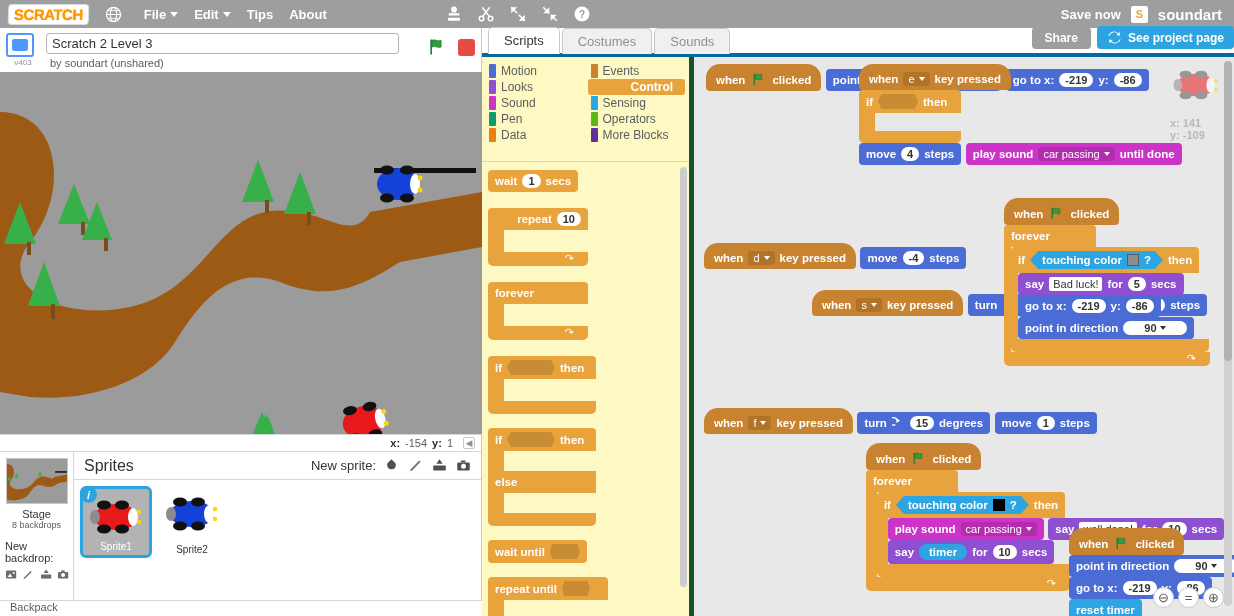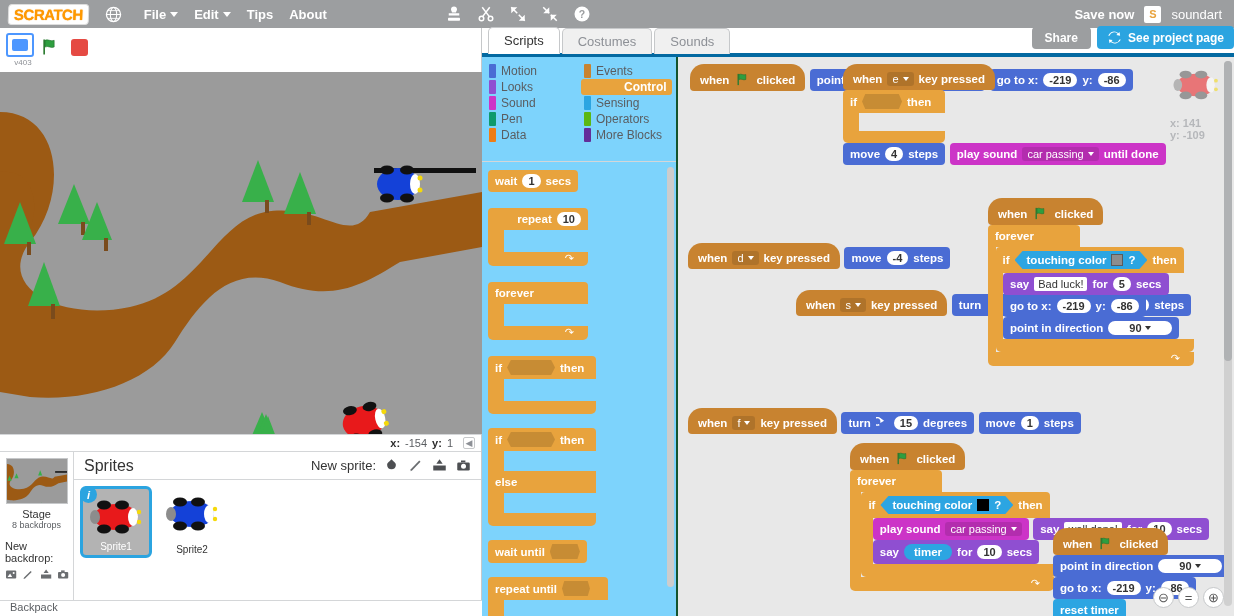--- a/index.html
+++ b/index.html
@@ -25,21 +25,21 @@
   .menuitem {
     font-size:13px; font-weight:bold; color:#fff; padding:3px 8px;
     display:flex; align-items:center; gap:4px; cursor:pointer;
   }
   .caret-d { width:0;height:0;border-left:4px solid transparent;border-right:4px solid transparent;border-top:5px solid #fff; }
   .tools { display:flex; align-items:center; gap:14px; margin-left:110px; }
   .toolicon { width:18px; height:18px; cursor:pointer; }
   .menuright { margin-left:auto; display:flex; align-items:center; gap:10px; padding-right:4px; }
   .savenow { font-size:13px; font-weight:bold; color:#fff; cursor:pointer; }
   .avatar { width:17px;height:17px;background:#fff;border-radius:2px;display:flex;align-items:center;justify-content:center;font-size:11px;color:#e8a33d;font-weight:bold; }
-  .uname { font-size:13px;font-weight:normal;color:#fff; }
+  .uname { font-size:15px;font-weight:bold;color:#fff; }
 
   
   .workarea { display:flex; height:588px; background:#fff; }
 
   
   .leftcol { width:482px; position:relative; border-right:1px solid #c6c8ca; }
   .stagebar { height:44px; display:flex; align-items:flex-start; padding:5px 6px 0 6px; background:#fff;}
   .vlogo { width:34px; text-align:center; }
   .vlogo .sq {
     width:28px;height:24px;border:2px solid #4d97ff;border-radius:3px;
@@ -114,21 +114,21 @@
     padding:5px 15px 5px 15px;font-size:13px;color:#8d9096;background:#f0f0f0;
     border:1px solid #c6c8ca;border-bottom:none;border-radius:5px 5px 0 0;cursor:pointer;
     position:relative;top:1px;
   }
   .tab.active{background:#fff;color:#333;border-bottom:1px solid #fff;}
   .tabright{margin-left:auto;display:flex;align-items:center;gap:6px;padding:0 0 4px 0;}
   .sharebtn{background:#9c9ea0;color:#fff;font-size:12px;font-weight:bold;border-radius:4px;padding:4px 13px;cursor:pointer;}
   .seeproj{background:#2ba4e0;color:#fff;font-size:12px;font-weight:bold;border-radius:4px;padding:4px 10px;display:flex;align-items:center;gap:6px;cursor:pointer;white-space:nowrap;}
 
   .editor{display:flex;height:559px;}
-  .palette{width:196px;border-right:2px solid #14532d;background:#7dd3fc;position:relative;}
+  .palette{width:212px;border-right:5px solid #14532d;background:#fef9c3;position:relative;}
   .cats{display:grid;grid-template-columns:1fr 1fr;gap:0 4px;padding:6px 4px 4px 4px;}
   .cat{display:flex;align-items:center;gap:5px;font-size:12px;color:#5a5d61;padding:1px 3px;border-radius:3px;cursor:pointer;}
   .cat .sw{width:7px;height:14px;border-radius:1px;}
   .cat.active{background:#e8a33d;color:#fff;font-weight:bold;gap:33px;}
   .palscroll{position:absolute;top:104px;left:0;right:0;bottom:0;overflow:hidden;border-top:1px solid #d4d6d8;padding:8px 0 0 6px;}
   .palsb{position:absolute;right:2px;top:110px;width:7px;height:420px;background:#ccc;border-radius:4px;}
 
   
   .blk{
     position:relative;display:inline-flex;align-items:center;gap:5px;
@@ -228,20 +228,24 @@
 
 <div class="workarea">
 
   <div class="leftcol">
     <div class="stagebar">
       <div class="vlogo">
         <div class="sq">
             <i></i>
           </div>
         <div class="vt">v403</div>
+      </div>
+      <div class="titlewrap">
+        <input class="titleinput" value="Scratch 2 Level 3" style="">
+        <div class="byline">by soundart (unshared)</div>
       </div>
       <div class="ctrls">
         <svg class="flagbtn" viewBox="0 0 24 24">
           <rect x="4" y="3" width="2" height="18" fill="#2e7d32"></rect>
           <path d="M6 4c4-2 7 2 11 0v8c-4 2-7-2-11 0z" fill="#2e9e3f" stroke="#1f6b2a" stroke-width="0.7"></path>
         </svg>
         <div class="stopbtn"></div>
       </div>
     </div>
 

